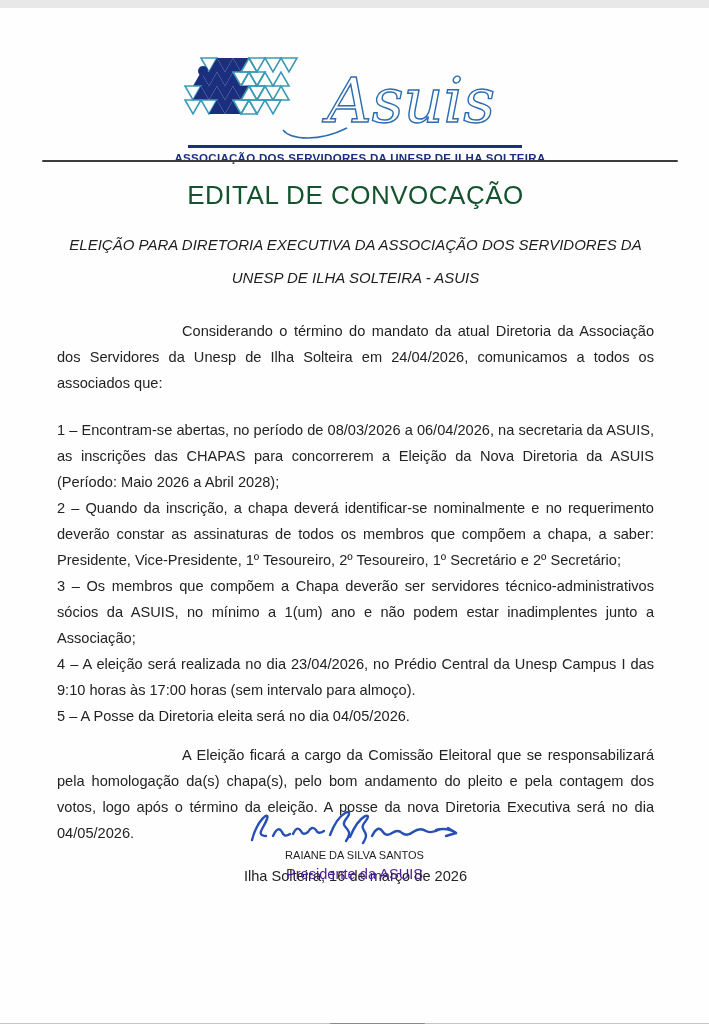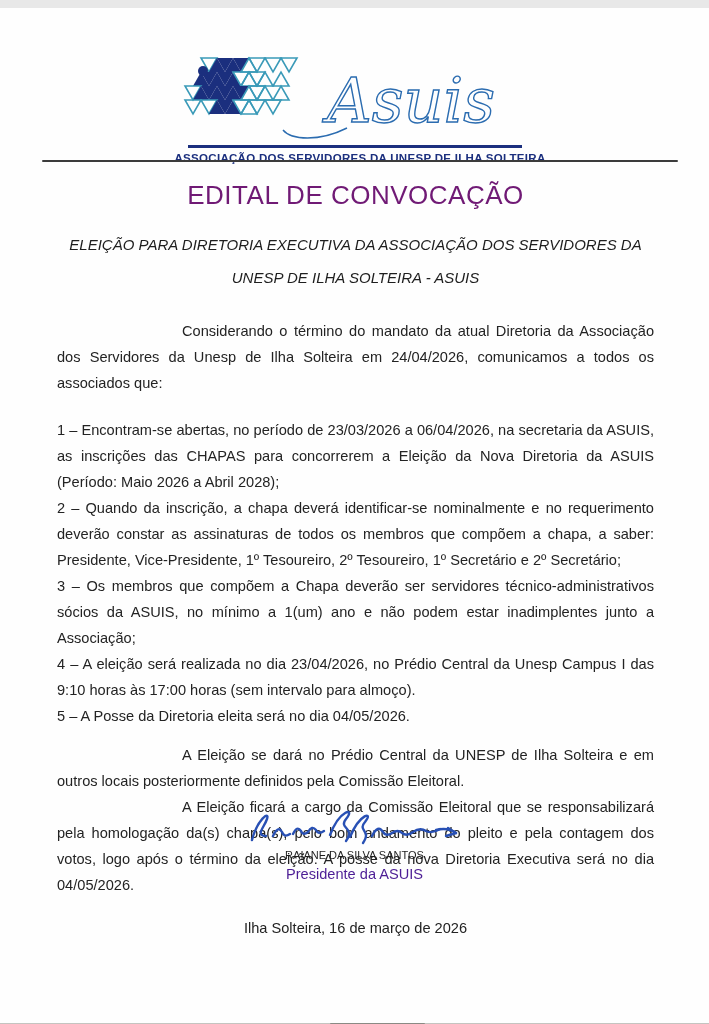--- a/index.html
+++ b/index.html
@@ -28,21 +28,21 @@
     background:#3c3c3c;border-radius:1px;
   }
   
   .content{
     position:absolute;top:166px;left:57px;width:597px;
     font-size:14.6px;line-height:26px;
   }
   .doc-title{
     margin:6px 0 0;text-align:center;
     font-size:26px;font-weight:400;letter-spacing:0.5px;
-    color:#701a75;line-height:30px;
+    color:#14532d;line-height:30px;
   }
   .subtitle{margin-top:18px;text-align:center;font-size:15px;line-height:33px;color:#1e1e1e;}
   .subtitle div{white-space:nowrap;font-style:italic;}
   .intro{margin:24px 0 0;text-align:justify;text-indent:125px;}
   .items{margin-top:21px;}
   .items p{margin:0;text-align:justify;}
   .closing{margin-top:13px;}
   .closing p{margin:0;text-align:justify;text-indent:125px;}
   .dateline{margin-top:17px;text-align:center;}
   
@@ -116,29 +116,28 @@
     <h1 class="doc-title">EDITAL DE CONVOCAÇÃO</h1>
 
     <div class="subtitle">
       <div>ELEIÇÃO PARA DIRETORIA EXECUTIVA DA ASSOCIAÇÃO DOS SERVIDORES DA</div>
       <div>UNESP DE ILHA SOLTEIRA - ASUIS</div>
     </div>
 
     <p class="intro">Considerando o término do mandato da atual Diretoria da Associação dos Servidores da Unesp de Ilha Solteira em 24/04/2026, comunicamos a todos os associados que:</p>
 
     <div class="items">
-      <p>1 – Encontram-se abertas, no período de 23/03/2026 a 06/04/2026, na secretaria da ASUIS, as inscrições das CHAPAS para concorrerem a Eleição da Nova Diretoria da ASUIS (Período: Maio 2026 a Abril 2028);</p>
+      <p>1 – Encontram-se abertas, no período de 08/03/2026 a 06/04/2026, na secretaria da ASUIS, as inscrições das CHAPAS para concorrerem a Eleição da Nova Diretoria da ASUIS (Período: Maio 2026 a Abril 2028);</p>
       <p>2 – Quando da inscrição, a chapa deverá identificar-se nominalmente e no requerimento deverão constar as assinaturas de todos os membros que compõem a chapa, a saber: Presidente, Vice-Presidente, 1º Tesoureiro, 2º Tesoureiro, 1º Secretário e 2º Secretário;</p>
       <p>3 – Os membros que compõem a Chapa deverão ser servidores técnico-administrativos sócios da ASUIS, no mínimo a 1(um) ano e não podem estar inadimplentes junto a Associação;</p>
       <p>4 – A eleição será realizada no dia 23/04/2026, no Prédio Central da Unesp Campus I das 9:10 horas às 17:00 horas (sem intervalo para almoço).</p>
       <p>5 – A Posse da Diretoria eleita será no dia 04/05/2026.</p>
     </div>
 
     <div class="closing">
-      <p>A Eleição se dará no Prédio Central da UNESP de Ilha Solteira e em outros locais posteriormente definidos pela Comissão Eleitoral.</p>
       <p>A Eleição ficará a cargo da Comissão Eleitoral que se responsabilizará pela homologação da(s) chapa(s), pelo bom andamento do pleito e pela contagem dos votos, logo após o término da eleição. A posse da nova Diretoria Executiva será no dia 04/05/2026.</p>
     </div>
 
     <p class="dateline">Ilha Solteira, 16 de março de 2026</p>
   </div>
 
   <div class="sig-block">
     <svg class="sig-art" width="230" height="44" viewBox="0 0 230 44">
       <g id="sig-strokes" fill="none" stroke-width="2.4" stroke-linecap="round" stroke-linejoin="round" stroke="#2850b4">
         <path d="M12,36 C17,16 30,6 27,15 C24,24 15,31 26,32"></path>

